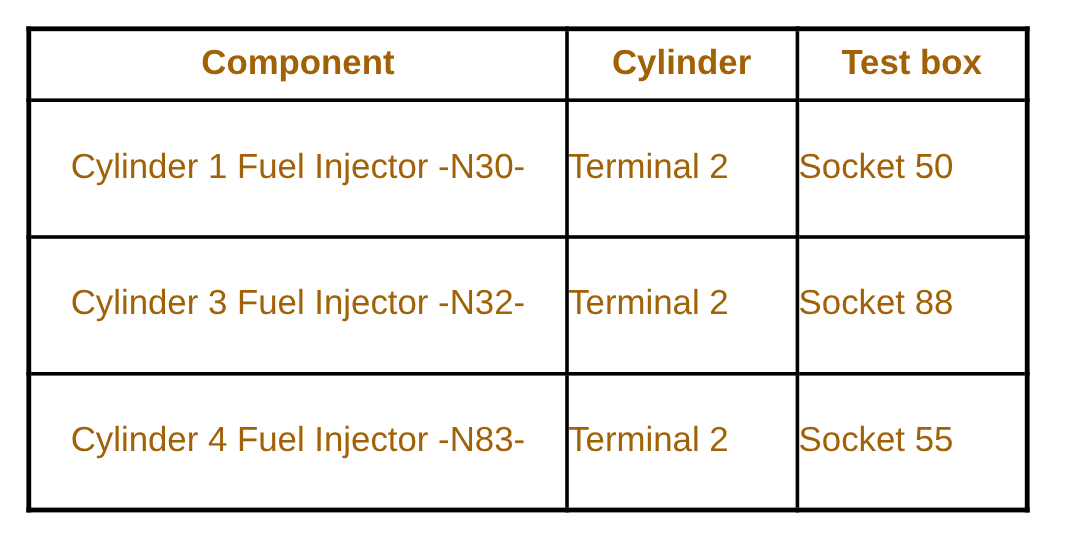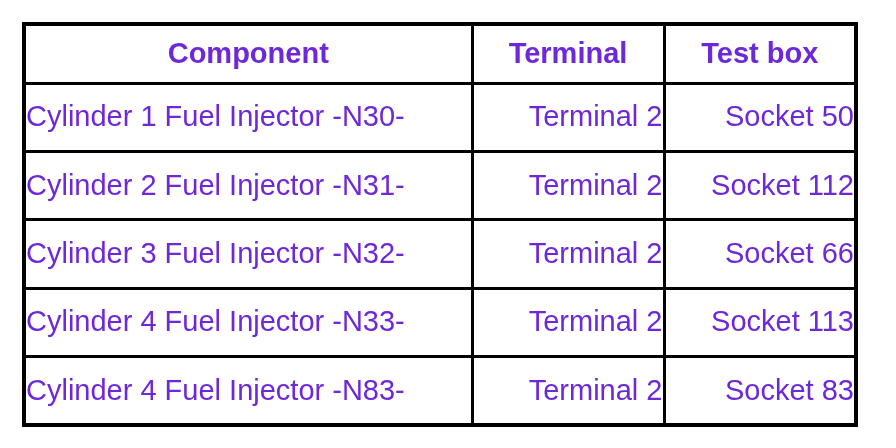--- a/index.html
+++ b/index.html
@@ -23,84 +23,74 @@
     width: 832px;
     height: 405px;
     border-collapse: collapse;
     table-layout: fixed;
     border: 4px solid #000000;
     background: #ffffff;
   }
   table.spec-table th,
   table.spec-table td {
     border: 3px solid #000000;
-    color: #6d28d9;
+    color: #a16207;
     font-size: 29px;
     line-height: 1.1;
     padding: 0;
     vertical-align: middle;
     white-space: nowrap;
     overflow: hidden;
   }
   table.spec-table thead tr { height: 59px; }
   table.spec-table tbody tr { height: 57px; }
   table.spec-table th {
     font-weight: bold;
     text-align: center;
   }
   td.cell-component {
-    text-align: left;
+    text-align: center;
     padding-left: 10px;
   }
   td.cell-connector,
   td.cell-testbox {
-    text-align: right;
+    text-align: left;
   }
   col.col-component { width: 448px; }
   col.col-connector { width: 192px; }
   col.col-testbox   { width: 192px; }
 </style>
 </head>
 <body>
 
 <div class="page">
   <table class="spec-table">
     <colgroup>
       <col class="col-component">
       <col class="col-connector">
       <col class="col-testbox">
     </colgroup>
     <thead>
       <tr>
         <th>Component</th>
-        <th>Terminal</th>
+        <th>Cylinder</th>
         <th>Test box</th>
       </tr>
     </thead>
     <tbody>
       <tr>
         <td class="cell-component">Cylinder 1 Fuel Injector -N30-</td>
         <td class="cell-connector">Terminal 2</td>
         <td class="cell-testbox">Socket 50</td>
       </tr>
       <tr>
-        <td class="cell-component">Cylinder 2 Fuel Injector -N31-</td>
-        <td class="cell-connector">Terminal 2</td>
-        <td class="cell-testbox">Socket 112</td>
-      </tr>
-      <tr>
         <td class="cell-component">Cylinder 3 Fuel Injector -N32-</td>
         <td class="cell-connector">Terminal 2</td>
-        <td class="cell-testbox">Socket 66</td>
-      </tr>
-      <tr>
-        <td class="cell-component">Cylinder 4 Fuel Injector -N33-</td>
-        <td class="cell-connector">Terminal 2</td>
-        <td class="cell-testbox">Socket 113</td>
+        <td class="cell-testbox">Socket 88</td>
       </tr>
       <tr>
         <td class="cell-component">Cylinder 4 Fuel Injector -N83-</td>
         <td class="cell-connector">Terminal 2</td>
-        <td class="cell-testbox">Socket 83</td>
+        <td class="cell-testbox">Socket 55</td>
       </tr>
     </tbody>
   </table>
 </div>
 
 </body></html>

